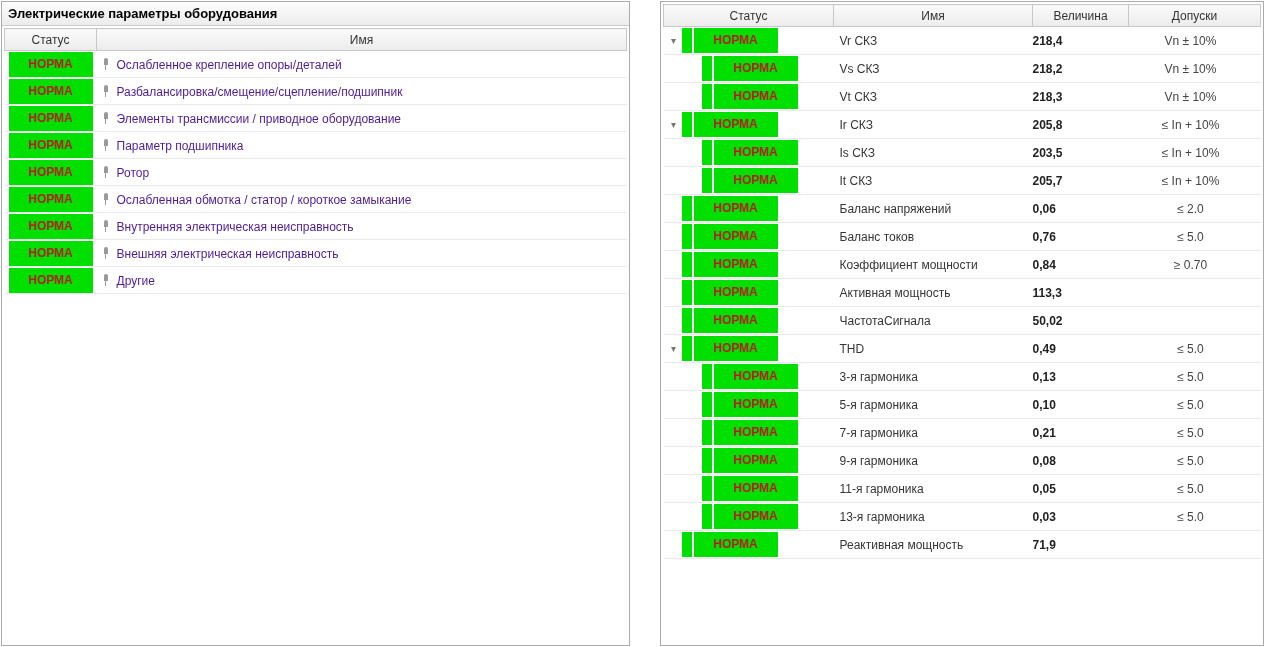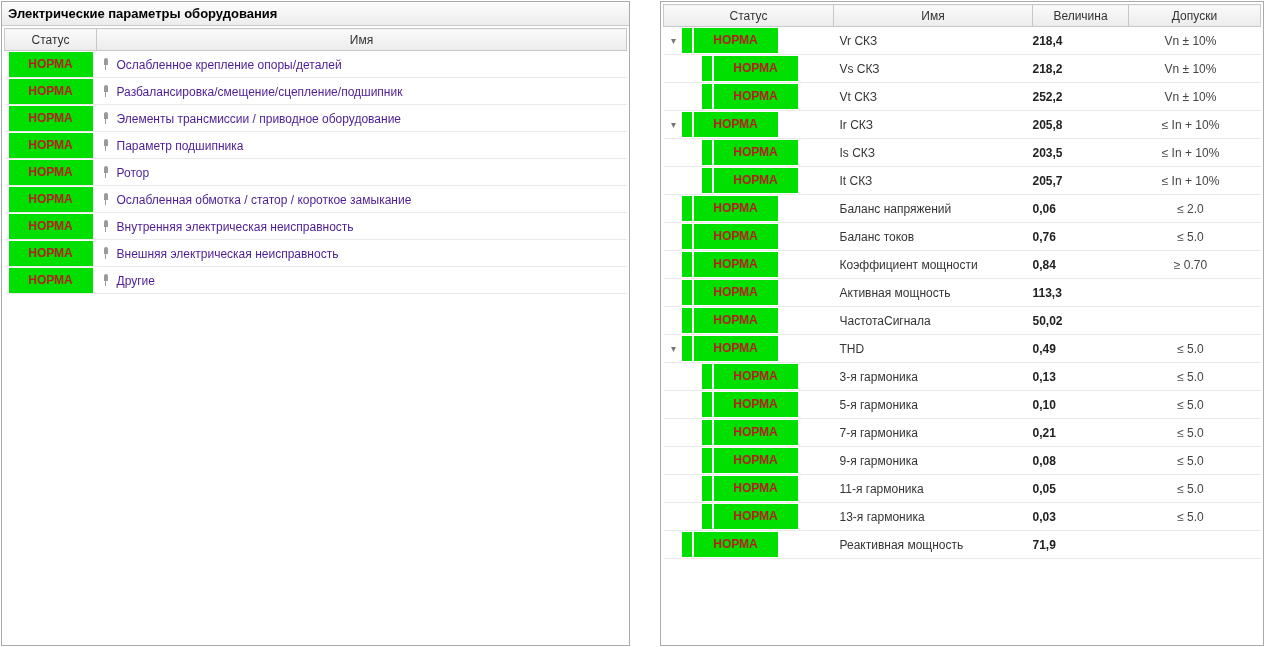--- a/index.html
+++ b/index.html
@@ -241,21 +241,21 @@
             <tr>
               <td>
                 <div class="rstat">
                   <span class="expander empty">▸</span>
                   <span class="indent-block spacer" style="width: 18px;"></span>
                   <span class="indent-block" style="width: 10px;"></span>
                   <span class="status-badge">НОРМА</span>
                 </div>
               </td>
               <td class="r-name-cell">Vt СКЗ</td>
-              <td class="r-val-cell">252,2</td>
+              <td class="r-val-cell">218,3</td>
               <td class="r-tol-cell">Vn ± 10%</td>
             </tr>
             <tr>
               <td>
                 <div class="rstat">
                   <span class="expander">▾</span>
                   <span class="indent-block" style="width: 10px;"></span>
                   <span class="status-badge">НОРМА</span>
                 </div>
               </td>

